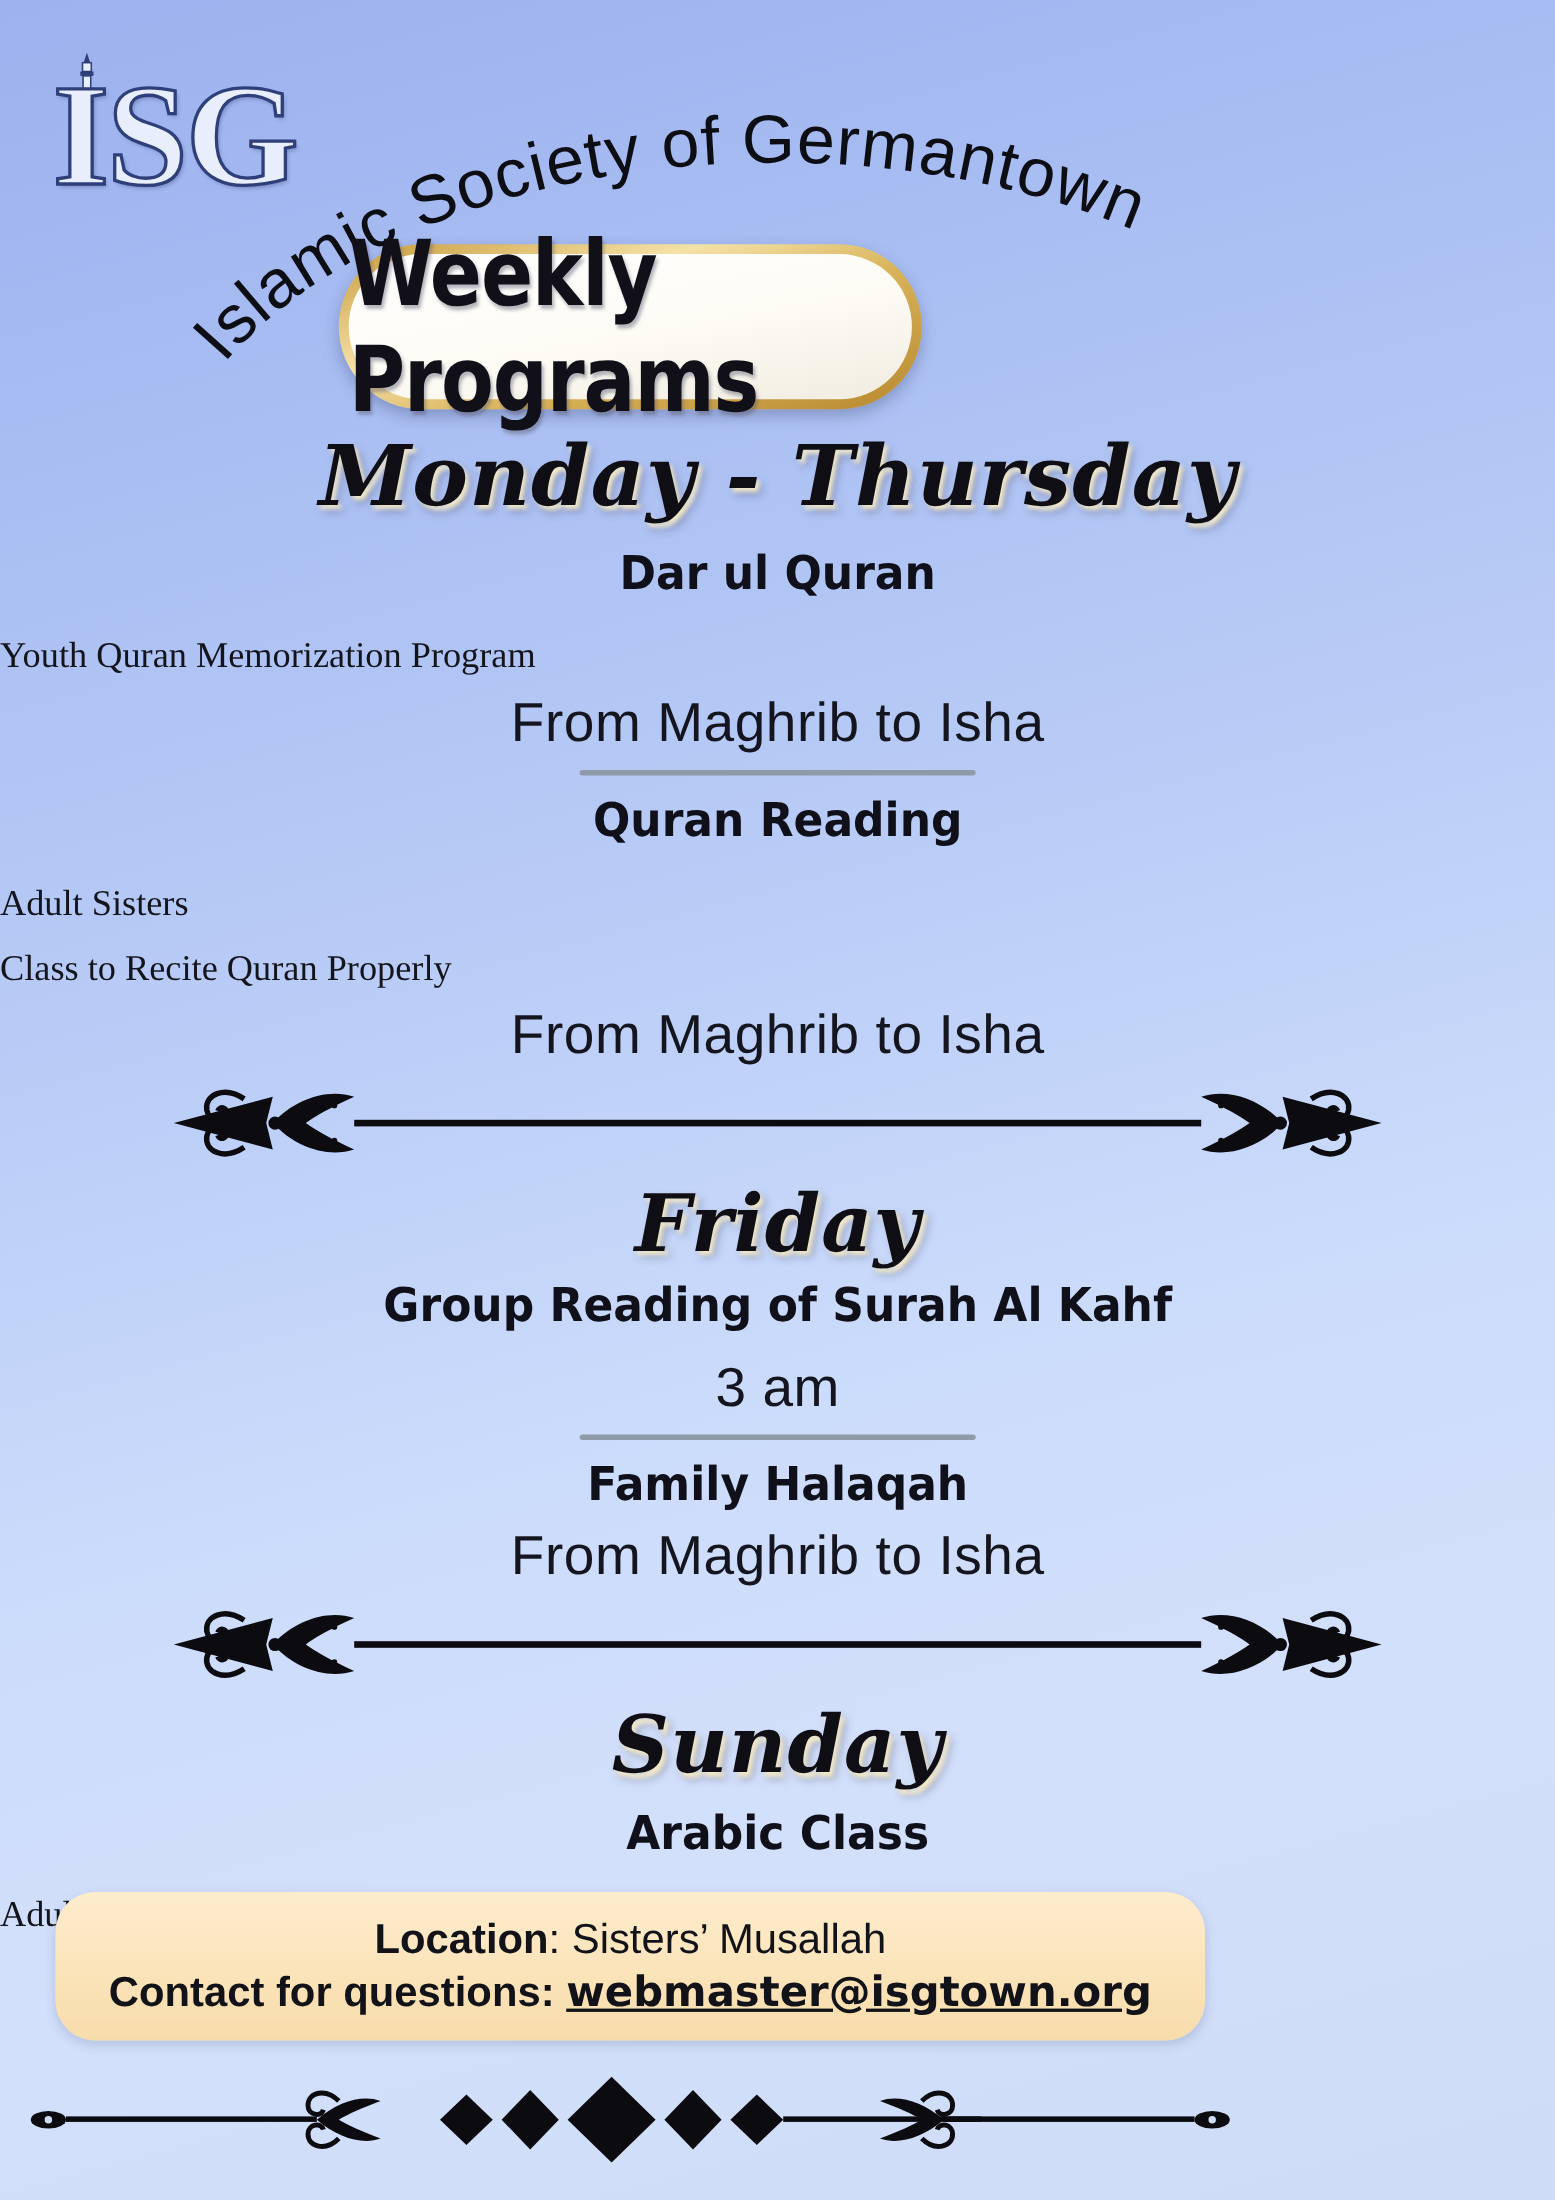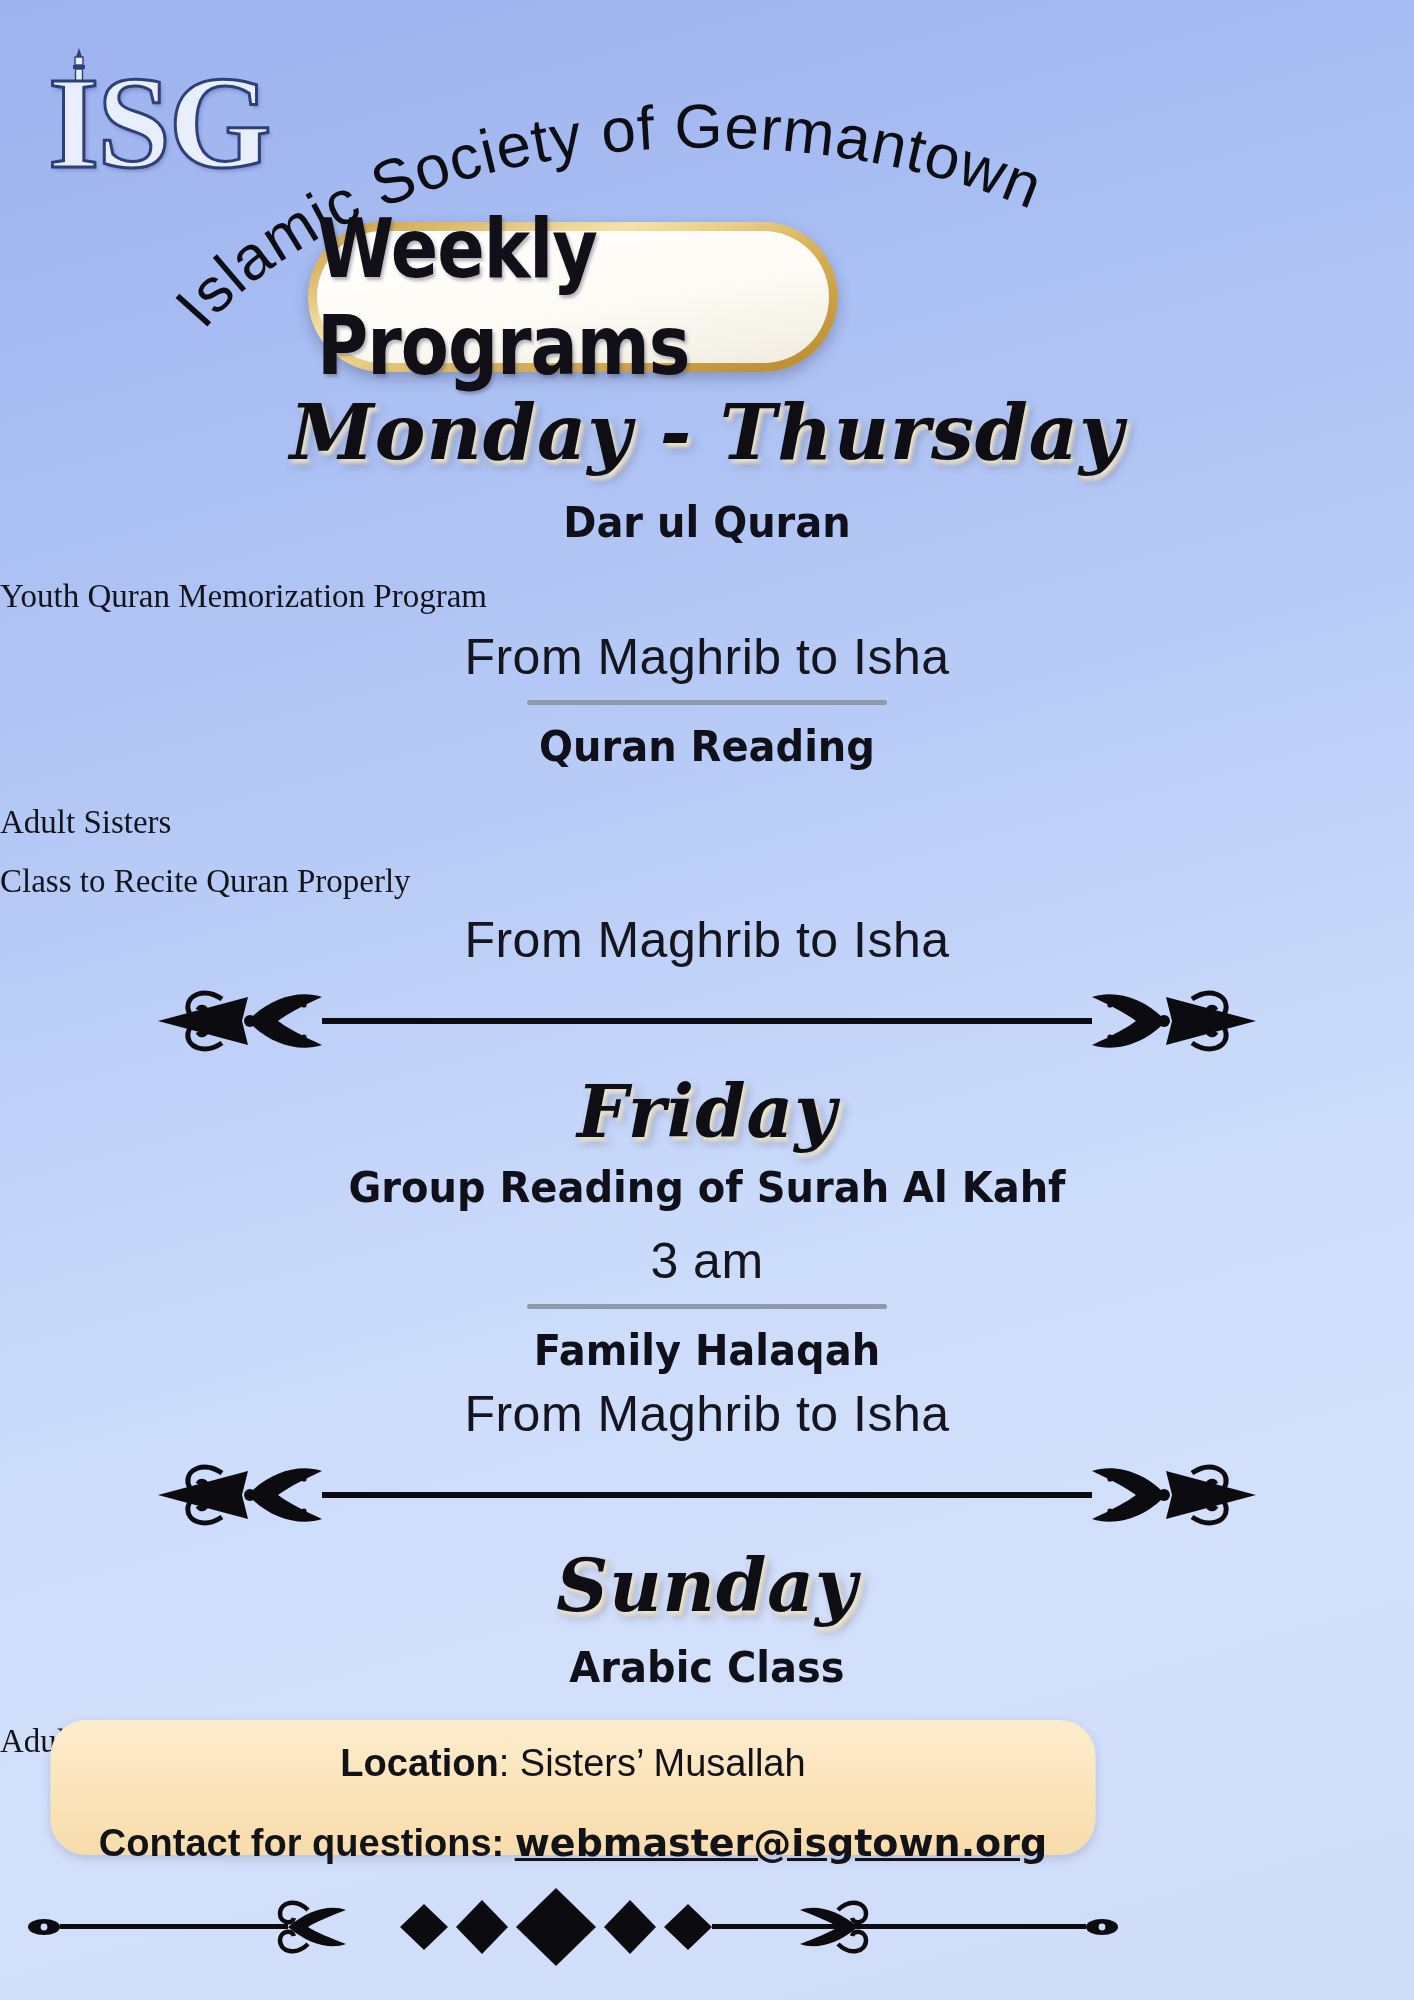--- a/index.html
+++ b/index.html
@@ -178,21 +178,20 @@
     align-items: center;
     justify-content: center;
     gap: 4px;
   }
   .info-line {
     font-family: "Liberation Sans", sans-serif;
     font-size: 38px;
     color: #121219;
     text-align: center;
     white-space: nowrap;
-    margin-top: 32px;
   }
   .info-line b { font-weight: bold; }
   .mail {
     font-family: "DejaVu Sans", sans-serif;
     font-weight: bold;
     text-decoration: underline;
     font-size: 38px;
   }
 
   

